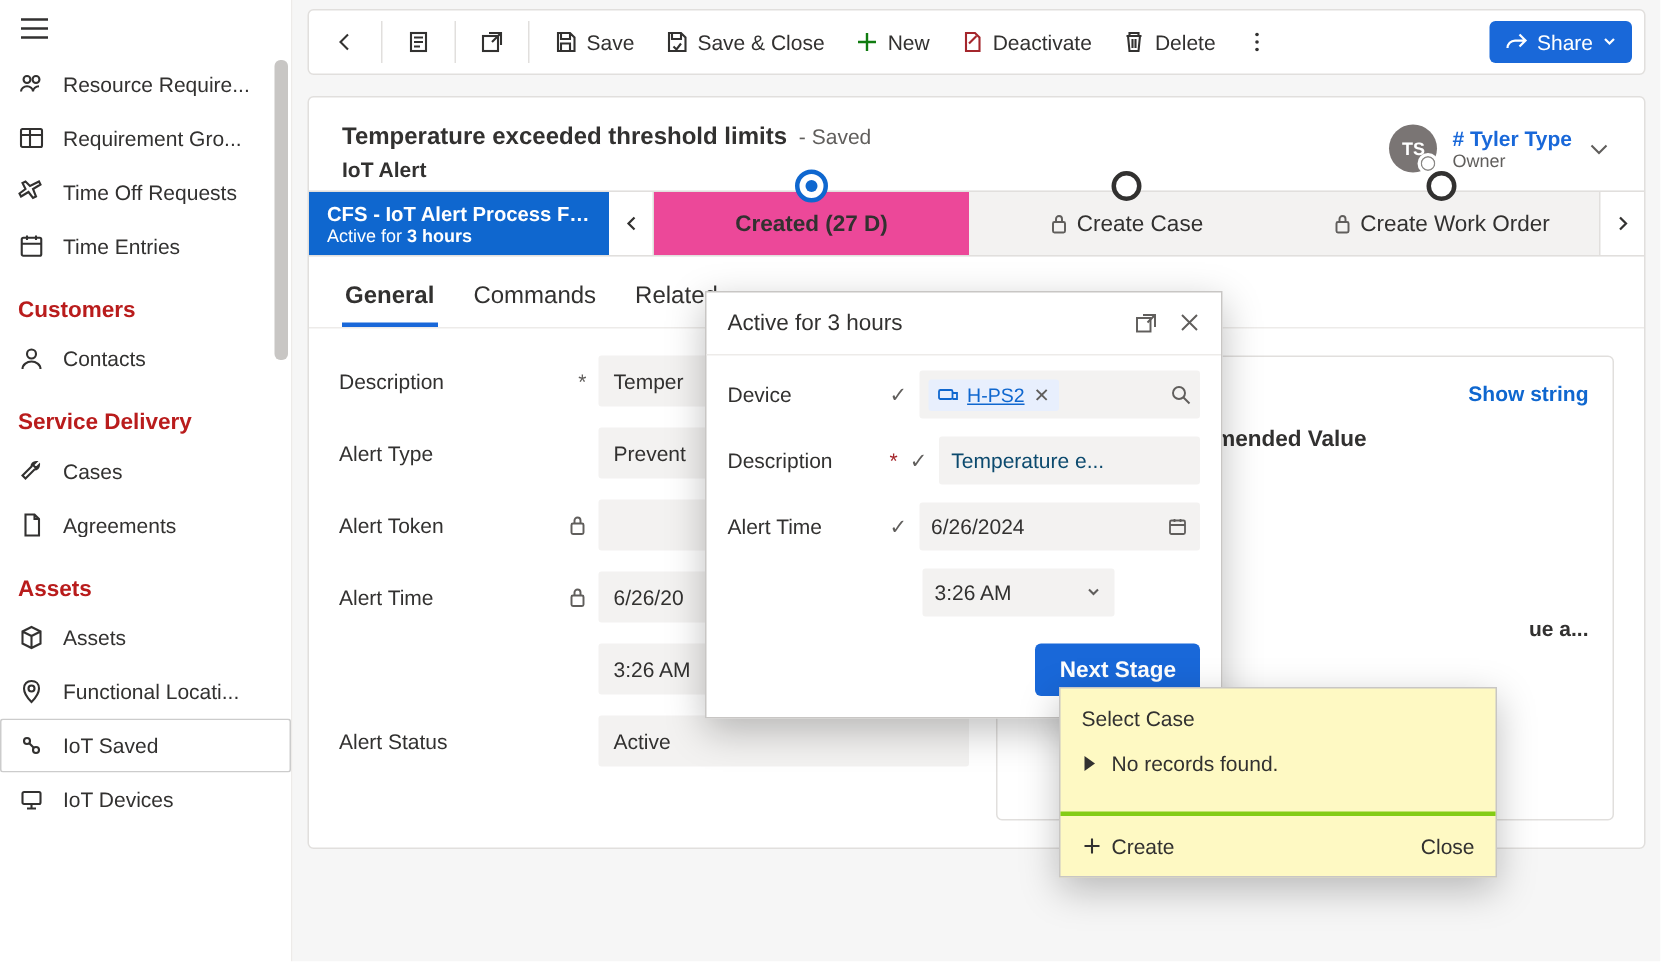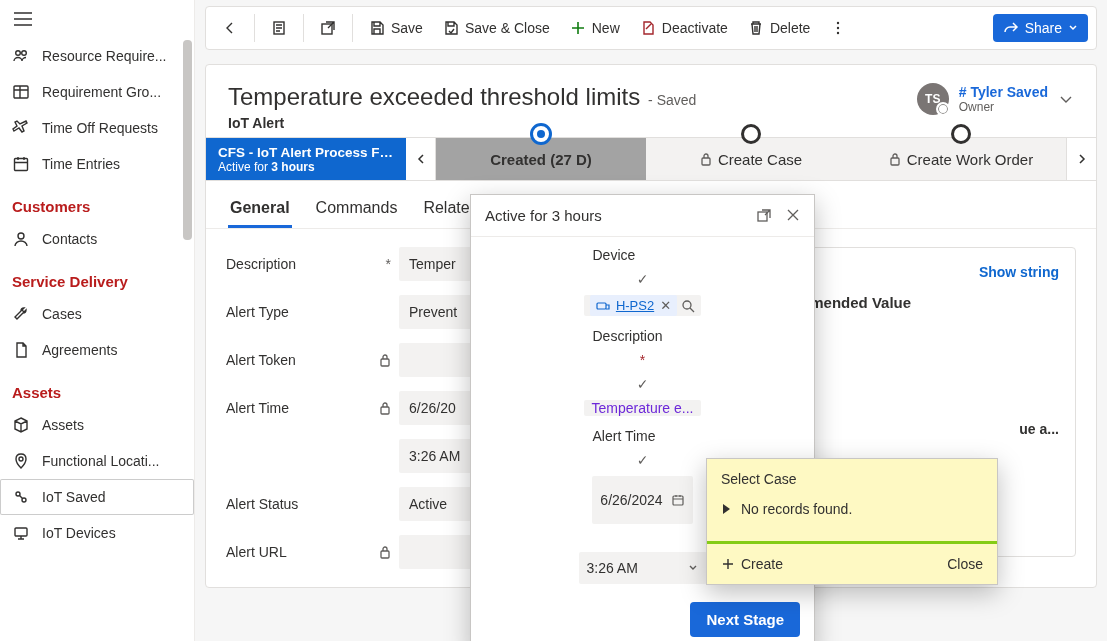--- a/index.html
+++ b/index.html
@@ -17,38 +17,38 @@
   .side-scroll { position:absolute; right:-1px; top:0; bottom:0; width:14px; display:flex; align-items:flex-start; padding-top:40px; }
   .scroll-thumb { width:9px; height:200px; background:#c8c6c4; border-radius:4px; margin-left:2px; }
   
   .main { flex:1; background:#f6f6f6; display:flex; flex-direction:column; overflow:hidden; }
   .cmdbar { display:flex; align-items:center; background:#fff; border:1px solid #e1dfdd; border-radius:4px; margin:6px 10px 0 10px; height:44px; padding:0 8px; gap:4px; }
   .cmd-btn { display:flex; align-items:center; gap:6px; padding:6px 8px; border-radius:2px; cursor:pointer; }
   .divider-v { width:1px; height:28px; background:#e1dfdd; margin:0 4px; }
   .share-btn { margin-left:auto; background:#1968d9; color:#fff; padding:6px 10px; border-radius:4px; display:flex; align-items:center; gap:6px; cursor:pointer; }
   .record { margin:14px 10px 0 10px; background:#fff; border:1px solid #e1dfdd; border-radius:4px; display:flex; flex-direction:column; overflow:visible; }
   .rec-head { padding:18px 22px 6px 22px; display:flex; align-items:flex-start; }
-  .rec-title { font-size:24px; font-weight:400; }
+  .rec-title { font-size:16px; font-weight:700; }
   .rec-saved { color:#605e5c; font-size:14px; font-weight:400; margin-left:4px; }
   .rec-sub { color:#323130; font-size:14px; margin-top:4px; font-weight:600; }
   .owner { margin-left:auto; display:flex; align-items:center; gap:10px; }
   .avatar { width:32px; height:32px; border-radius:50%; background:#7a7574; color:#fff; display:flex; align-items:center; justify-content:center; font-size:12px; font-weight:600; position:relative; }
   .avatar::after { content:""; position:absolute; bottom:-1px; right:-1px; width:10px; height:10px; border:2px solid #fff; border-radius:50%; background:#fff; box-shadow: inset 0 0 0 1px #8a8886; }
   .owner-name { color:#1968d9; font-weight:600; font-size:14px; }
   .owner-label { color:#605e5c; font-size:12px; }
   .chev-down { color:#605e5c; }
   
   .bpf { display:flex; height:44px; border-top:1px solid #e1dfdd; border-bottom:1px solid #e1dfdd; background:#f3f2f1; align-items:stretch; }
   .bpf-name { background:#0f67cf; color:#fff; padding:6px 12px; width:200px; display:flex; flex-direction:column; justify-content:center; }
   .bpf-name .t { font-weight:600; font-size:13.5px; white-space:nowrap; overflow:hidden; text-overflow:ellipsis; }
   .bpf-name .s { font-size:12px; }
   .bpf-arrow { width:30px; background:#fff; border-right:1px solid #e1dfdd; display:flex; align-items:center; justify-content:center; cursor:pointer; }
   .bpf-stage { flex:1; position:relative; display:flex; align-items:center; justify-content:center; gap:6px; cursor:pointer; }
   .bpf-stage .circle { position:absolute; top:-14px; width:20px; height:20px; border-radius:50%; border:3px solid #323130; background:#fff; }
-  .bpf-stage.active { background:#a3a3a3; }
+  .bpf-stage.active { background:#ec4899; }
   .bpf-stage.active .circle { border-color:#0f67cf; width:22px; height:22px; top:-15px; }
   .bpf-stage.active .circle::after { content:""; position:absolute; inset:4px; background:#0f67cf; border-radius:50%; }
   .bpf-stage .label { font-weight:600; font-size:15px; }
   .lock { width:12px; height:14px; }
   
   .tabs { display:flex; gap:22px; padding:10px 22px 0 22px; border-bottom:1px solid #edebe9; }
   .tab { padding:8px 2px; font-size:16px; cursor:pointer; color:#323130; font-weight:400; }
   .tab.active { font-weight:700; border-bottom:3px solid #1968d9; }
   
   .formarea { display:flex; gap:18px; padding:18px 20px; }
@@ -63,28 +63,28 @@
   .ai-head { font-weight:600; font-size:15px; margin-top:30px; }
   .ai-text { margin-top:30px; color:#323130; overflow:hidden; text-overflow:ellipsis; white-space:nowrap; }
   .ai-row { margin-top:24px; display:flex; gap:10px; }
   
   .flyout { position:absolute; left:470px; top:194px; width:345px; background:#fff; border:1px solid #c8c6c4; box-shadow:0 8px 24px rgba(0,0,0,0.25); z-index:50; }
   .fly-head { padding:12px 14px; display:flex; align-items:center; }
   .fly-head .t { font-size:15px; color:#323130; }
   .fly-head .ico { margin-left:auto; display:flex; gap:14px; color:#605e5c; }
   .fly-div { height:1px; background:#edebe9; margin:0 0 10px 0; }
   .fly-body { padding:0 14px 14px 14px; display:flex; flex-direction:column; gap:12px; }
-  .fly-field { display:flex; align-items:center; gap:8px;flex-direction:column; }
+  .fly-field { display:flex; align-items:center; gap:8px; }
   .fly-label { width:100px; font-size:14px; }
   .check { color:#605e5c; }
   .lookup { flex:1; background:#f3f2f1; height:32px; border-radius:2px; display:flex; align-items:center; padding:0 6px; gap:4px; }
   .lookup .chip { background:#e8effd; color:#0f67cf; padding:3px 6px; border-radius:2px; display:flex; align-items:center; gap:6px; font-size:13px; }
   .lookup .chip .x { color:#605e5c; cursor:pointer; }
   .lookup .srch { margin-left:auto; color:#605e5c; }
-  .fvalbox { flex:1; background:#f3f2f1; height:32px; border-radius:2px; display:flex; align-items:center; padding:0 8px; font-size:14px; color:#6d28d9; }
+  .fvalbox { flex:1; background:#f3f2f1; height:32px; border-radius:2px; display:flex; align-items:center; padding:0 8px; font-size:14px; color:#0c4a6e; }
   .datebox { flex:1; background:#f3f2f1; height:32px; border-radius:2px; display:flex; align-items:center; padding:16px 8px; font-size:14px; color:#323130; gap:8px; }
   .datebox .cal { margin-left:auto; color:#605e5c; }
   .timebox { width:128px; background:#f3f2f1; height:32px; border-radius:2px; display:flex; align-items:center; padding:0 8px; font-size:14px; color:#323130; }
   .timebox .dd { margin-left:auto; color:#605e5c; }
   .next-btn { margin-left:auto; background:#1968d9; color:#fff; padding:9px 16px; border-radius:4px; font-size:15px; cursor:pointer; font-weight:600; }
   
   .mini-pop { position:absolute; left:706px; top:458px; width:292px; background:#fef9c3; border:1px solid #c8c6c4; box-shadow:0 8px 24px rgba(0,0,0,0.25); z-index:60; padding:12px 14px 0; }
   .mini-pop .hdr { font-size:14px; margin-bottom:8px; }
   .mini-pop .row { display:flex; align-items:center; gap:10px; color:#323130; padding:6px 0; }
   .mini-pop .foot { display:flex; justify-content:space-between; border-top:3px solid #84cc16; margin:18px -14px 0; padding:12px 14px; }
@@ -291,21 +291,21 @@
         <div>
           <div>
             <span class="rec-title">Temperature exceeded threshold limits</span>
             <span class="rec-saved">- Saved</span>
           </div>
           <div class="rec-sub">IoT Alert</div>
         </div>
         <div class="owner">
           <div class="avatar">TS</div>
           <div>
-            <div class="owner-name"># Tyler Saved</div>
+            <div class="owner-name"># Tyler Type</div>
             <div class="owner-label">Owner</div>
           </div>
           <svg class="chev-down" width="16" height="16" viewBox="0 0 16 16" fill="none" stroke="#605e5c" stroke-width="1.4">
               <path d="M3 6l5 5 5-5"></path>
             </svg>
         </div>
       </div>
 
       <div class="bpf">
         <div class="bpf-name">
@@ -391,32 +391,20 @@
           </div>
           <div class="field">
             <div class="flabel"></div>
             <div class="finput">3:26 AM</div>
           </div>
           <div class="field">
             <div class="flabel">
                 <span>Alert Status</span>
               </div>
             <div class="finput">Active</div>
-          </div>
-          <div class="field">
-            <div class="flabel">
-                <span>Alert URL</span>
-              <span class="lockicon">
-                  <svg width="12" height="14" viewBox="0 0 12 14" fill="none" stroke="#605e5c" stroke-width="1.3">
-                    <rect x="2" y="6" width="8" height="7" rx="1"></rect>
-                    <path d="M4 6V4a2 2 0 114 0v2"></path>
-                  </svg>
-                </span>
-            </div>
-            <div class="finput"></div>
           </div>
         </div>
 
         <div class="col">
           <div class="right-card" style="height:310px;overflow:hidden">
             <span class="link-right">Show string</span>
             <div class="ai-head">Exceeding Recommended Value</div>
             <div class="ai-text">xcee...</div>
             <div class="ai-row">
               <span>a</span>

